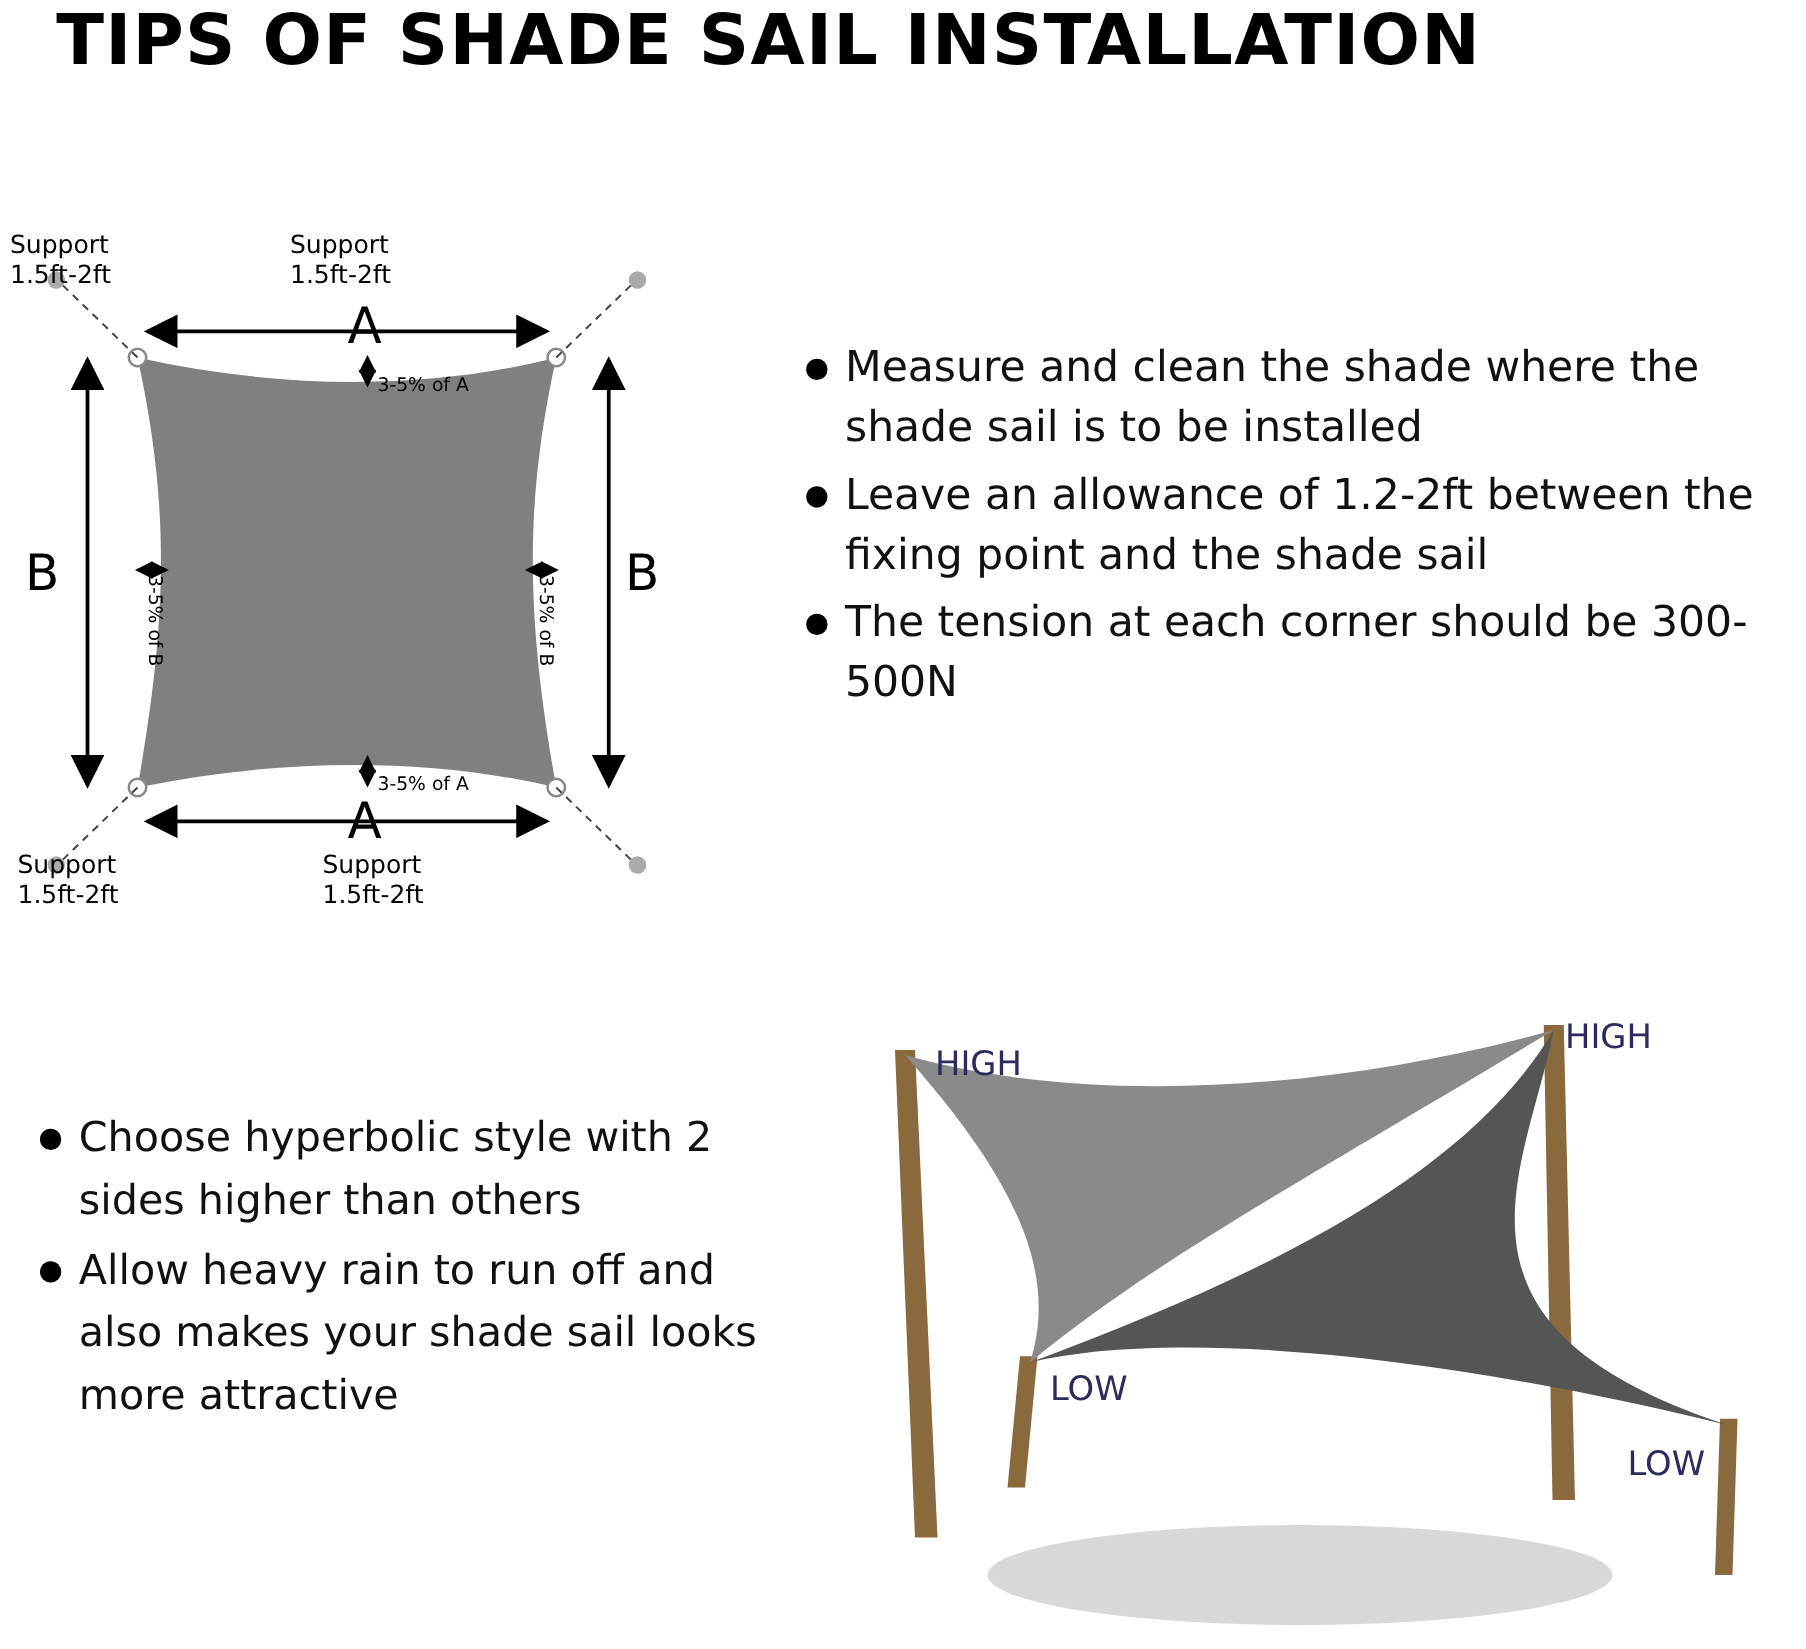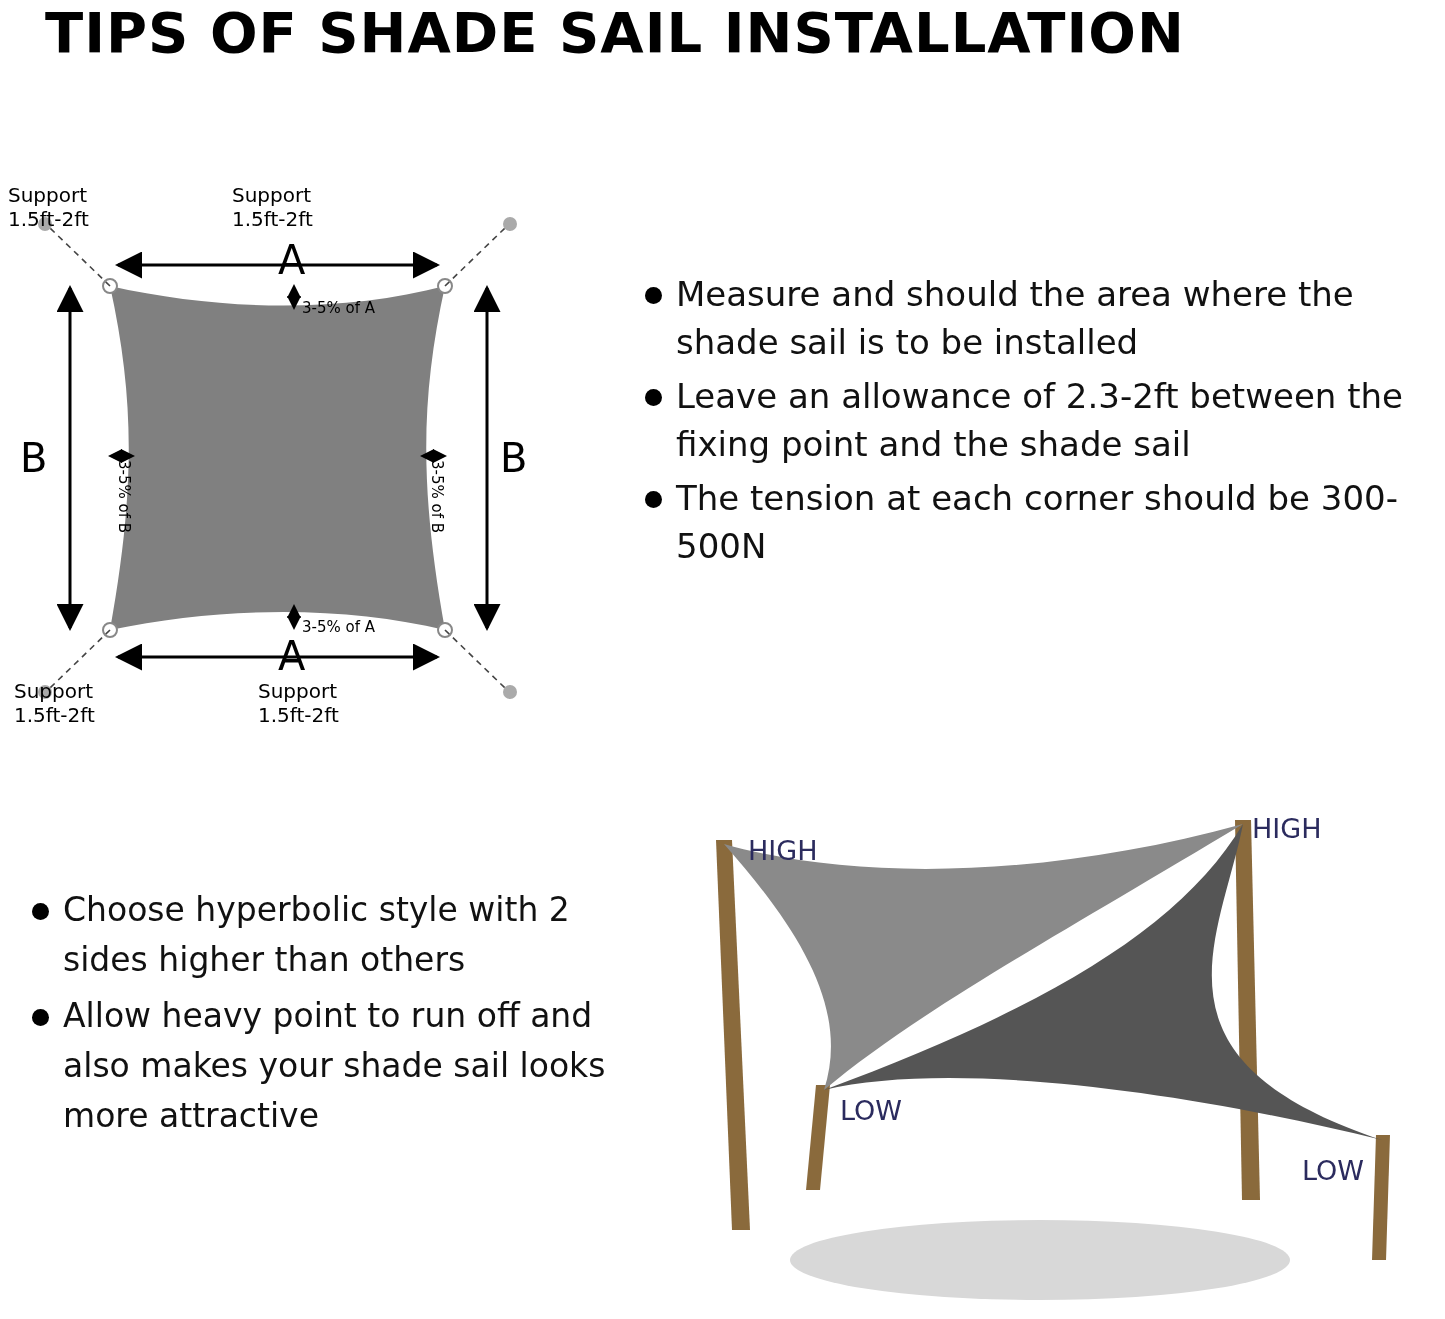--- a/index.html
+++ b/index.html
@@ -169,40 +169,40 @@
     <text x="14" y="562" font-family="DejaVu Sans, sans-serif" font-size="20" fill="#000">1.5ft-2ft</text>
 
     <text x="258" y="538" font-family="DejaVu Sans, sans-serif" font-size="20" fill="#000">Support</text>
     <text x="258" y="562" font-family="DejaVu Sans, sans-serif" font-size="20" fill="#000">1.5ft-2ft</text>
   </svg>
 </div>
 
 <div class="bullets-top">
   <div class="bullet-row">
     <span class="bullet-dot"></span>
-    <span class="bullet-text">Measure and should the area where the shade sail is to be installed</span>
-  </div>
-  <div class="bullet-row">
-    <span class="bullet-dot"></span>
-    <span class="bullet-text">Leave an allowance of 2.3-2ft between the fixing point and the shade sail</span>
+    <span class="bullet-text">Measure and clean the shade where the shade sail is to be installed</span>
+  </div>
+  <div class="bullet-row">
+    <span class="bullet-dot"></span>
+    <span class="bullet-text">Leave an allowance of 1.2-2ft between the fixing point and the shade sail</span>
   </div>
   <div class="bullet-row">
     <span class="bullet-dot"></span>
     <span class="bullet-text">The tension at each corner should be 300-500N</span>
   </div>
 </div>
 
 <div class="bullets-bottom">
   <div class="bullet-row">
     <span class="bullet-dot"></span>
     <span class="bullet-text">Choose hyperbolic style with 2 sides higher than others</span>
   </div>
   <div class="bullet-row">
     <span class="bullet-dot"></span>
-    <span class="bullet-text">Allow heavy point to run off and also makes your shade sail looks more attractive</span>
+    <span class="bullet-text">Allow heavy rain to run off and also makes your shade sail looks more attractive</span>
   </div>
 </div>
 
 <div class="diagram-bottom">
   <svg width="825" height="559" viewBox="0 0 825 559" xmlns="http://www.w3.org/2000/svg">
 
     <ellipse cx="420" cy="500" rx="250" ry="40" fill="#d8d8d8"></ellipse>
 
     <polygon points="96,80 112,80 130,470 112,470" fill="#8a6a3c"></polygon>
     <polygon points="615,60 631,60 640,440 622,440" fill="#8a6a3c"></polygon>

